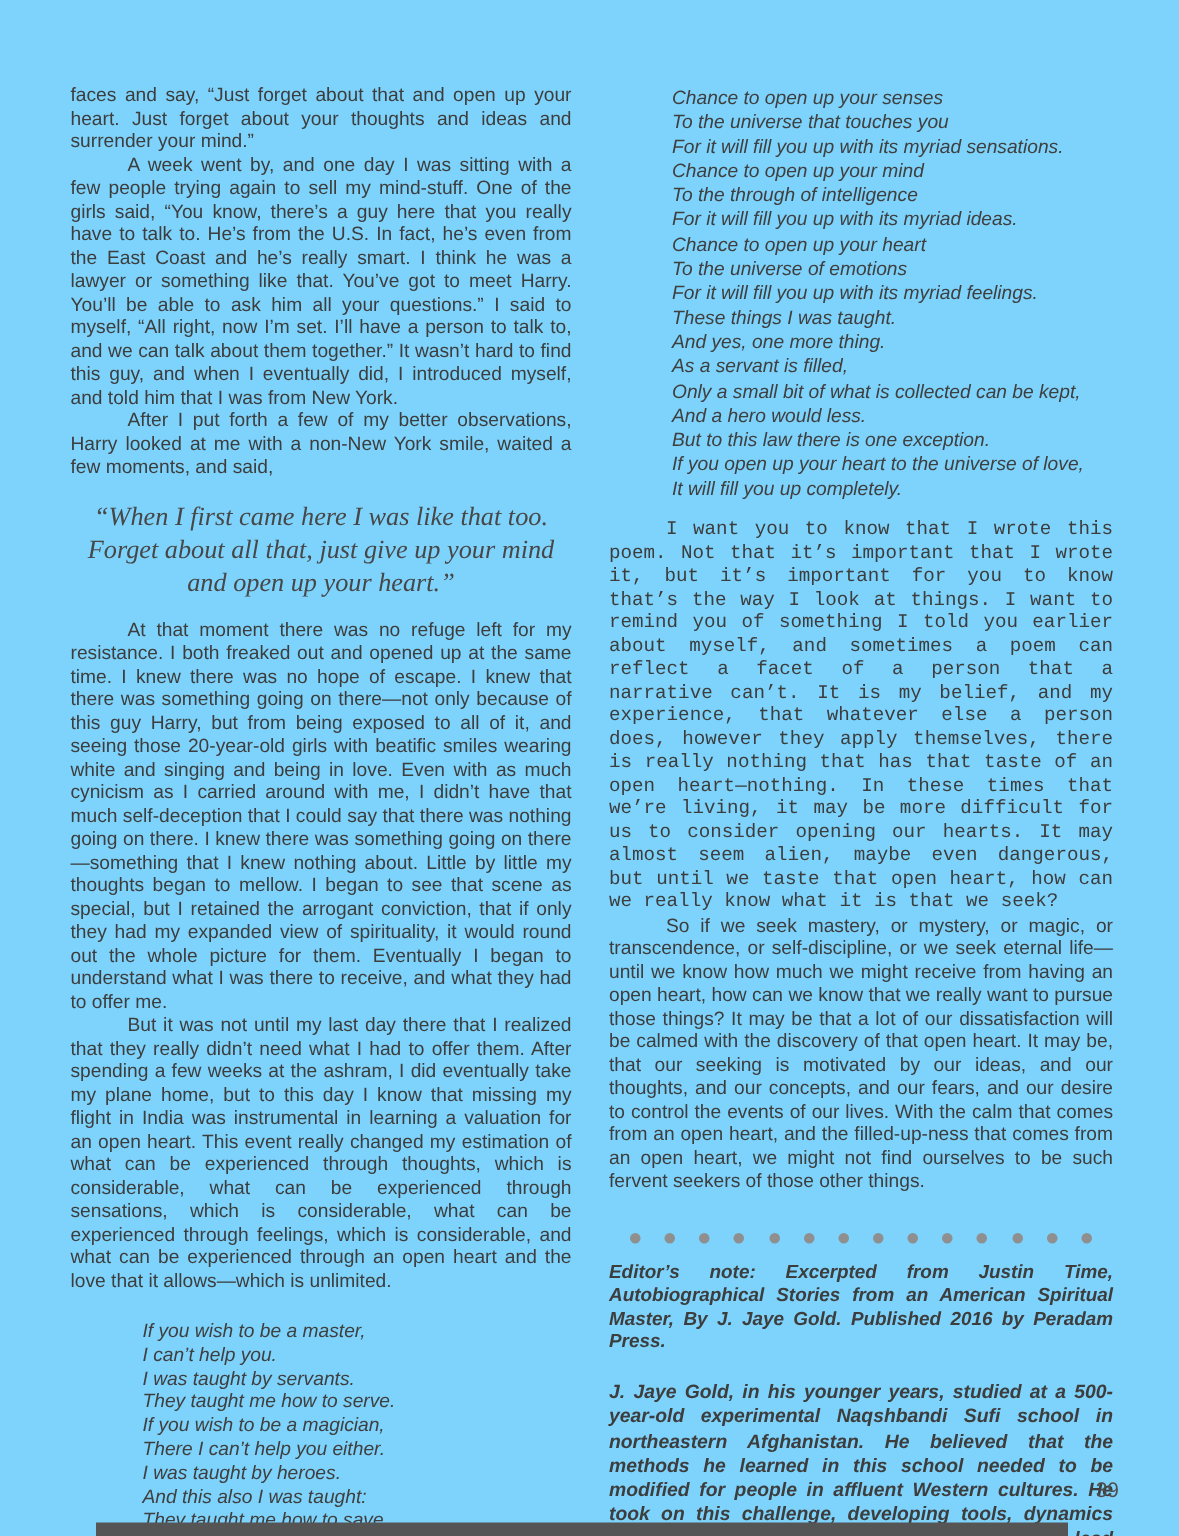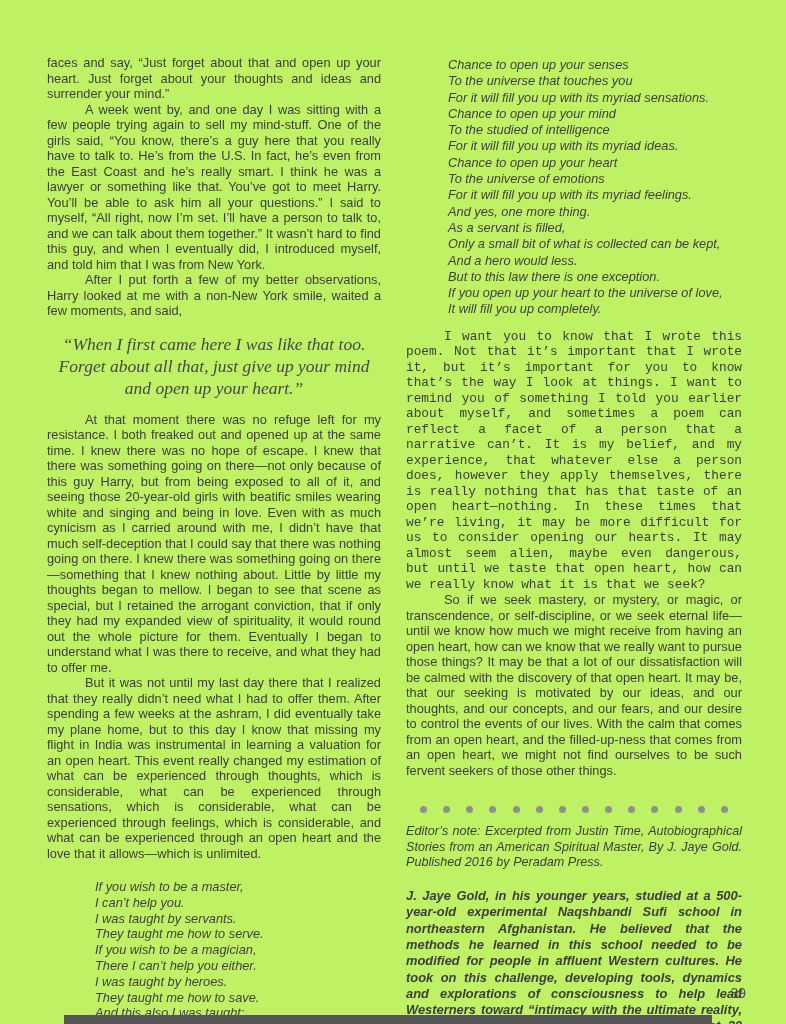--- a/index.html
+++ b/index.html
@@ -1,17 +1,17 @@
 <!DOCTYPE html>
 <html><head>
 <meta charset="utf-8">
 <style>
   html,body { margin:0; padding:0; background:#e8e8e8; }
   .page {
-    position:relative; width:786px; height:1024px; background:#bef264;
+    position:relative; width:786px; height:1024px; background:#7dd3fc;
     margin:0 auto; overflow:hidden;
     font-family:"Liberation Sans", sans-serif; color:#3d3d3d;
   }
   .col { position:absolute; top:55px; }
   .col.left  { left:47px;  width:334px; }
   .col.right { left:406px; width:336px; }
 
   p.body {
     margin:0; font-size:12.8px; line-height:15.5px;
     text-align:justify; text-indent:38px; color:#3d3d3d;
@@ -31,21 +31,21 @@
 
   .col.right p.body.first-after-poem { margin-top:11px;font-family:Liberation Mono, monospace; }
 
   .dots {
     display:flex; justify-content:space-between; align-items:center;
     margin:26px 14px 10px 14px; height:10px;
   }
   .dot { width:7px; height:7px; border-radius:50%; background:#8f8f8f; display:inline-block; }
 
   p.editors-note {
-    margin:6px 0 0 0; font-style:italic; font-weight:normal;
+    margin:6px 0 0 0; font-style:italic; font-weight:bold;
     font-size:12.6px; line-height:15.6px; text-align:justify; color:#3d3d3d;
   }
   p.bio {
     margin:17px 0 0 0; font-style:italic; font-weight:bold;
     font-size:12.9px; line-height:16.3px; text-align:justify; color:#3d3d3d;
   }
 
   .page-number {
     position:absolute; right:40px; top:985px;
     font-size:14px; color:#4f4f4f;
@@ -71,36 +71,37 @@
     <p class="body">But it was not until my last day there that I realized that they really didn’t need what I had to offer them. After spending a few weeks at the ashram, I did eventually take my plane home, but to this day I know that missing my flight in India was instrumental in learning a valuation for an open heart. This event really changed my estimation of what can be experienced through thoughts, which is considerable, what can be experienced through sensations, which is considerable, what can be experienced through feelings, which is considerable, and what can be experienced through an open heart and the love that it allows—which is unlimited.</p>
 
     <div class="poem poem-left">
       <div class="poem-line">If you wish to be a master,</div>
       <div class="poem-line">I can’t help you.</div>
       <div class="poem-line">I was taught by servants.</div>
       <div class="poem-line">They taught me how to serve.</div>
       <div class="poem-line">If you wish to be a magician,</div>
       <div class="poem-line">There I can’t help you either.</div>
       <div class="poem-line">I was taught by heroes.</div>
+      <div class="poem-line">And this also I was taught:</div>
       <div class="poem-line">They taught me how to save.</div>
-      <div class="poem-line">And this also I was taught:</div>
     </div>
   </div>
 
   <div class="col right">
     <div class="poem poem-right">
       <div class="poem-line">Chance to open up your senses</div>
       <div class="poem-line">To the universe that touches you</div>
       <div class="poem-line">For it will fill you up with its myriad sensations.</div>
       <div class="poem-line">Chance to open up your mind</div>
-      <div class="poem-line">To the studied of intelligence</div>
+      <div class="poem-line">To the through of intelligence</div>
       <div class="poem-line">For it will fill you up with its myriad ideas.</div>
       <div class="poem-line">Chance to open up your heart</div>
       <div class="poem-line">To the universe of emotions</div>
       <div class="poem-line">For it will fill you up with its myriad feelings.</div>
+      <div class="poem-line">These things I was taught.</div>
       <div class="poem-line">And yes, one more thing.</div>
       <div class="poem-line">As a servant is filled,</div>
       <div class="poem-line">Only a small bit of what is collected can be kept,</div>
       <div class="poem-line">And a hero would less.</div>
       <div class="poem-line">But to this law there is one exception.</div>
       <div class="poem-line">If you open up your heart to the universe of love,</div>
       <div class="poem-line">It will fill you up completely.</div>
     </div>
 
     <p class="body first-after-poem">I want you to know that I wrote this poem. Not that it’s important that I wrote it, but it’s important for you to know that’s the way I look at things. I want to remind you of something I told you earlier about myself, and sometimes a poem can reflect a facet of a person that a narrative can’t. It is my belief, and my experience, that whatever else a person does, however they apply themselves, there is really nothing that has that taste of an open heart—nothing. In these times that we’re living, it may be more difficult for us to consider opening our hearts. It may almost seem alien, maybe even dangerous, but until we taste that open heart, how can we really know what it is that we seek?</p>

